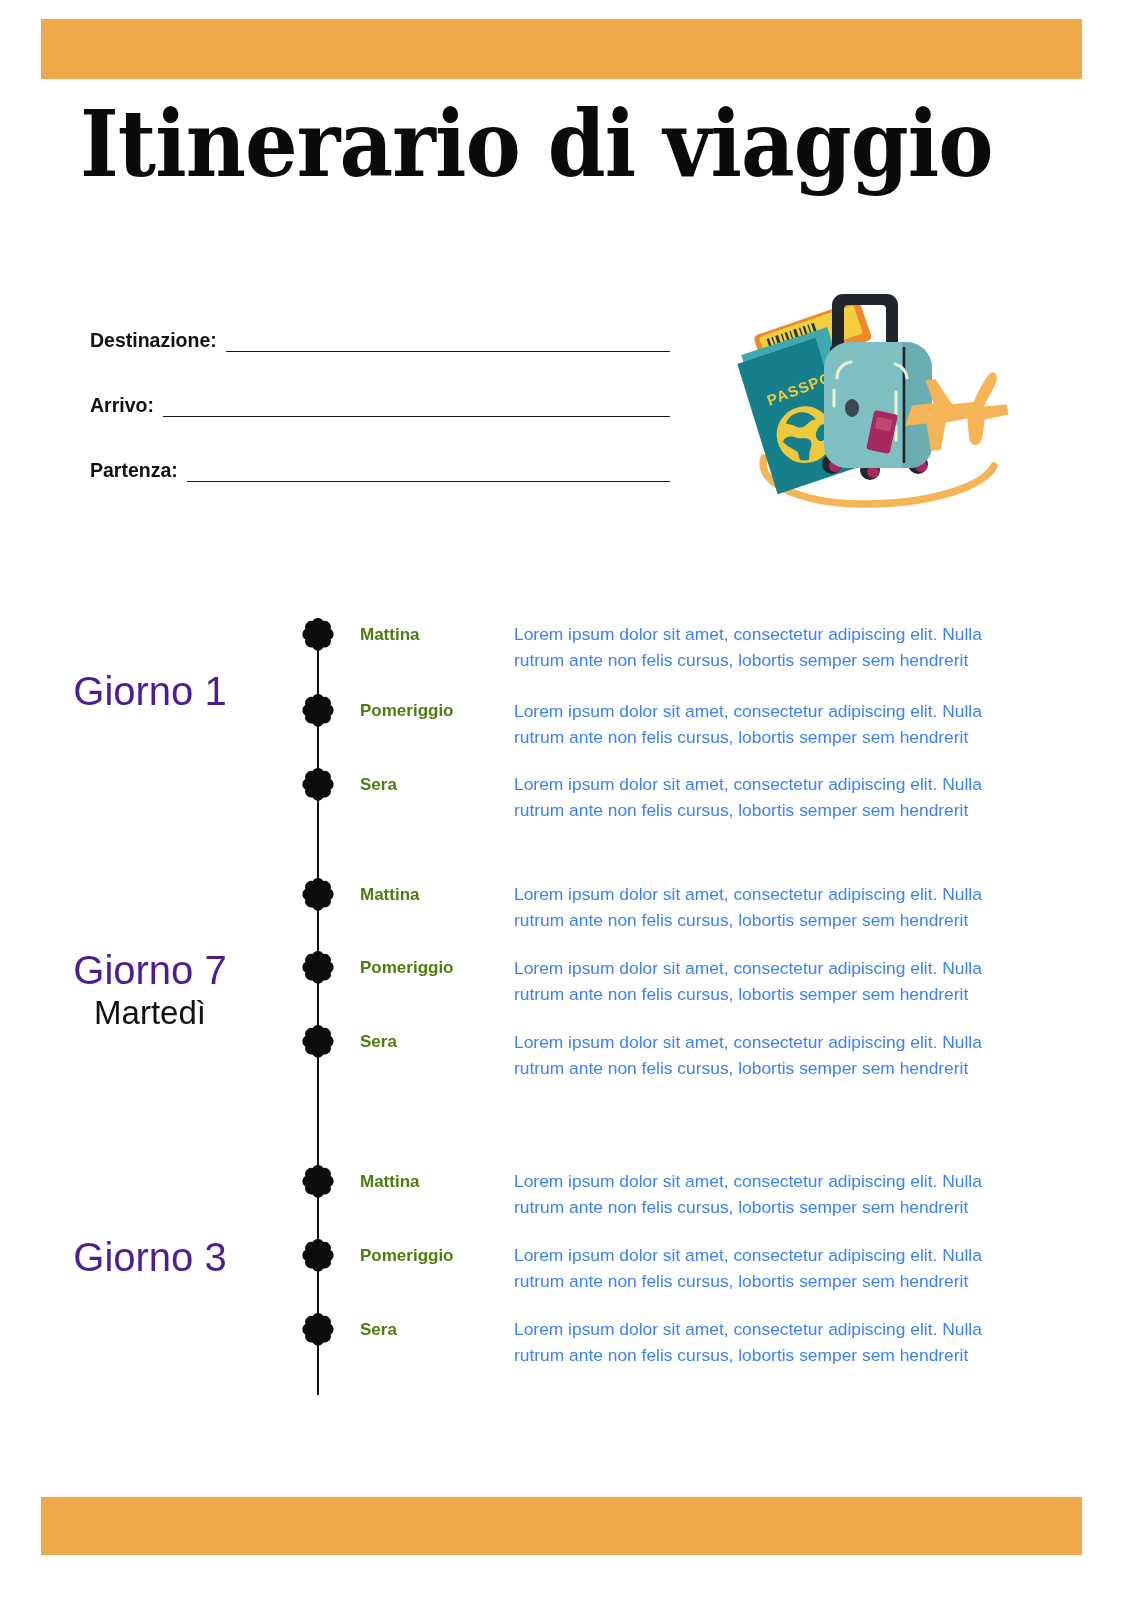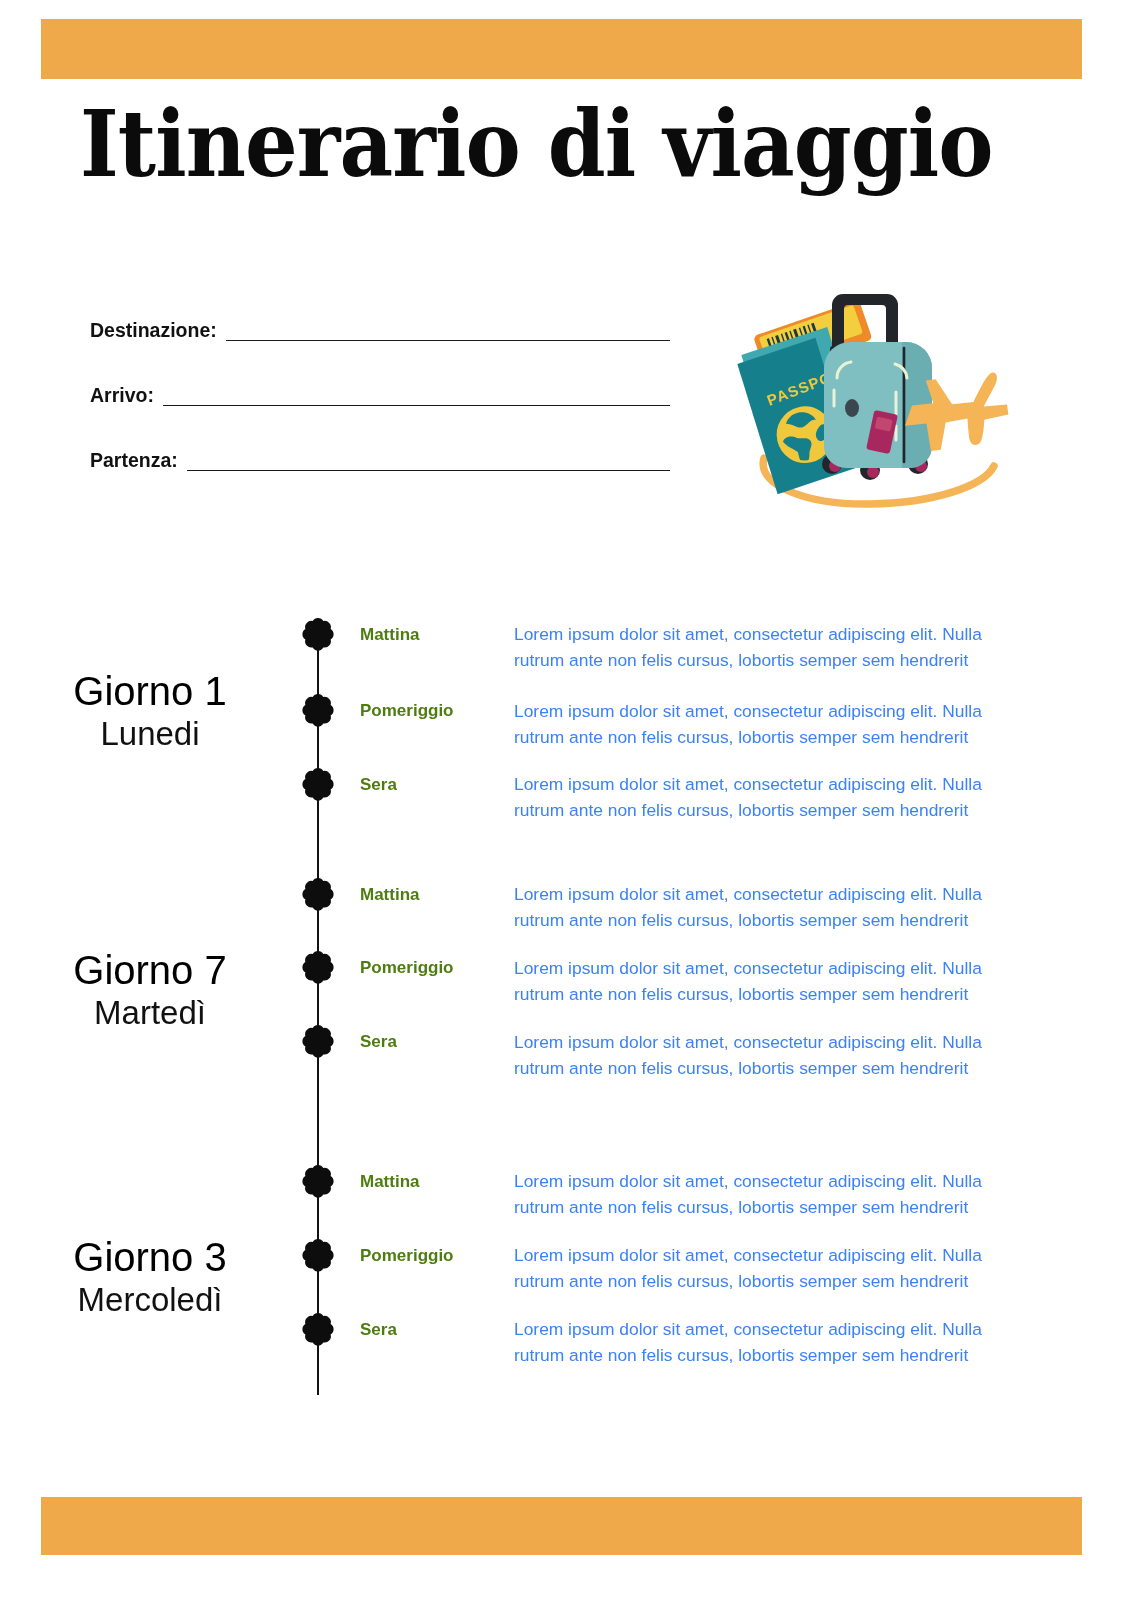--- a/index.html
+++ b/index.html
@@ -45,20 +45,21 @@
 
   
   .fields {
     position: absolute;
     left: 90px;
     top: 318px;
     width: 580px;
   }
   .field-row {
     display: flex;
+    align-items: flex-end;
     height: 34px;
     margin-bottom: 31px;
   }
   .field-label {
     font-size: 19.5px;
     font-weight: 700;
     color: #111111;
     white-space: nowrap;
     line-height: 24px;
   }
@@ -98,21 +99,21 @@
   .day-title {
     position: absolute;
     width: 260px;
     text-align: center;
     left: 20px;
   }
   .day-title .dnum {
     font-size: 40px;
     font-weight: 300;
     line-height: 46px;
-    color: #000000;
+    color: #4c1d95;
     white-space: nowrap;
   }
   .day-title .dday {
     font-size: 33px;
     font-weight: 300;
     line-height: 39px;
     color: #111111;
     white-space: nowrap;
   }
 
@@ -246,21 +247,20 @@
 
   </svg>
 </div>
 
 <div class="timeline">
 
   <div class="tl-axis"></div>
 
   <div class="day-title" style="top:68px">
     <div class="dnum">Giorno 1</div>
-    <div class="dday">Lunedi</div>
   </div>
 
   <div class="marker" style="top:35px">
     <svg viewBox="0 0 40 40">
         <path d="M20 2 a6.4 6.4 0 0 1 5.6 3.3 a6.4 6.4 0 0 1 6.2 2 a6.4 6.4 0 0 1 1.5 6.3 a6.4 6.4 0 0 1 3.1 5.6 a6.4 6.4 0 0 1 -3.1 5.6 a6.4 6.4 0 0 1 -1.5 6.3 a6.4 6.4 0 0 1 -6.2 2 a6.4 6.4 0 0 1 -5.6 3.3 a6.4 6.4 0 0 1 -5.6 -3.3 a6.4 6.4 0 0 1 -6.2 -2 a6.4 6.4 0 0 1 -1.5 -6.3 a6.4 6.4 0 0 1 -3.1 -5.6 a6.4 6.4 0 0 1 3.1 -5.6 a6.4 6.4 0 0 1 1.5 -6.3 a6.4 6.4 0 0 1 6.2 -2 a6.4 6.4 0 0 1 5.6 -3.3 Z" fill="#0d0d0d"></path>
       </svg>
   </div>
   <div class="slot-label" style="top:35px">Mattina</div>
   <div class="slot-text" style="top:22px">Lorem ipsum dolor sit amet, consectetur adipiscing elit. Nulla rutrum ante non felis cursus, lobortis semper sem hendrerit</div>
 
@@ -304,21 +304,20 @@
   <div class="marker" style="top:442px">
     <svg viewBox="0 0 40 40">
         <path d="M20 2 a6.4 6.4 0 0 1 5.6 3.3 a6.4 6.4 0 0 1 6.2 2 a6.4 6.4 0 0 1 1.5 6.3 a6.4 6.4 0 0 1 3.1 5.6 a6.4 6.4 0 0 1 -3.1 5.6 a6.4 6.4 0 0 1 -1.5 6.3 a6.4 6.4 0 0 1 -6.2 2 a6.4 6.4 0 0 1 -5.6 3.3 a6.4 6.4 0 0 1 -5.6 -3.3 a6.4 6.4 0 0 1 -6.2 -2 a6.4 6.4 0 0 1 -1.5 -6.3 a6.4 6.4 0 0 1 -3.1 -5.6 a6.4 6.4 0 0 1 3.1 -5.6 a6.4 6.4 0 0 1 1.5 -6.3 a6.4 6.4 0 0 1 6.2 -2 a6.4 6.4 0 0 1 5.6 -3.3 Z" fill="#0d0d0d"></path>
       </svg>
   </div>
   <div class="slot-label" style="top:442px">Sera</div>
   <div class="slot-text" style="top:430px">Lorem ipsum dolor sit amet, consectetur adipiscing elit. Nulla rutrum ante non felis cursus, lobortis semper sem hendrerit</div>
 
   <div class="day-title" style="top:634px">
     <div class="dnum">Giorno 3</div>
-    <div class="dday">Mercoledì</div>
   </div>
 
   <div class="marker" style="top:582px">
     <svg viewBox="0 0 40 40">
         <path d="M20 2 a6.4 6.4 0 0 1 5.6 3.3 a6.4 6.4 0 0 1 6.2 2 a6.4 6.4 0 0 1 1.5 6.3 a6.4 6.4 0 0 1 3.1 5.6 a6.4 6.4 0 0 1 -3.1 5.6 a6.4 6.4 0 0 1 -1.5 6.3 a6.4 6.4 0 0 1 -6.2 2 a6.4 6.4 0 0 1 -5.6 3.3 a6.4 6.4 0 0 1 -5.6 -3.3 a6.4 6.4 0 0 1 -6.2 -2 a6.4 6.4 0 0 1 -1.5 -6.3 a6.4 6.4 0 0 1 -3.1 -5.6 a6.4 6.4 0 0 1 3.1 -5.6 a6.4 6.4 0 0 1 1.5 -6.3 a6.4 6.4 0 0 1 6.2 -2 a6.4 6.4 0 0 1 5.6 -3.3 Z" fill="#0d0d0d"></path>
       </svg>
   </div>
   <div class="slot-label" style="top:582px">Mattina</div>
   <div class="slot-text" style="top:569px">Lorem ipsum dolor sit amet, consectetur adipiscing elit. Nulla rutrum ante non felis cursus, lobortis semper sem hendrerit</div>
 

